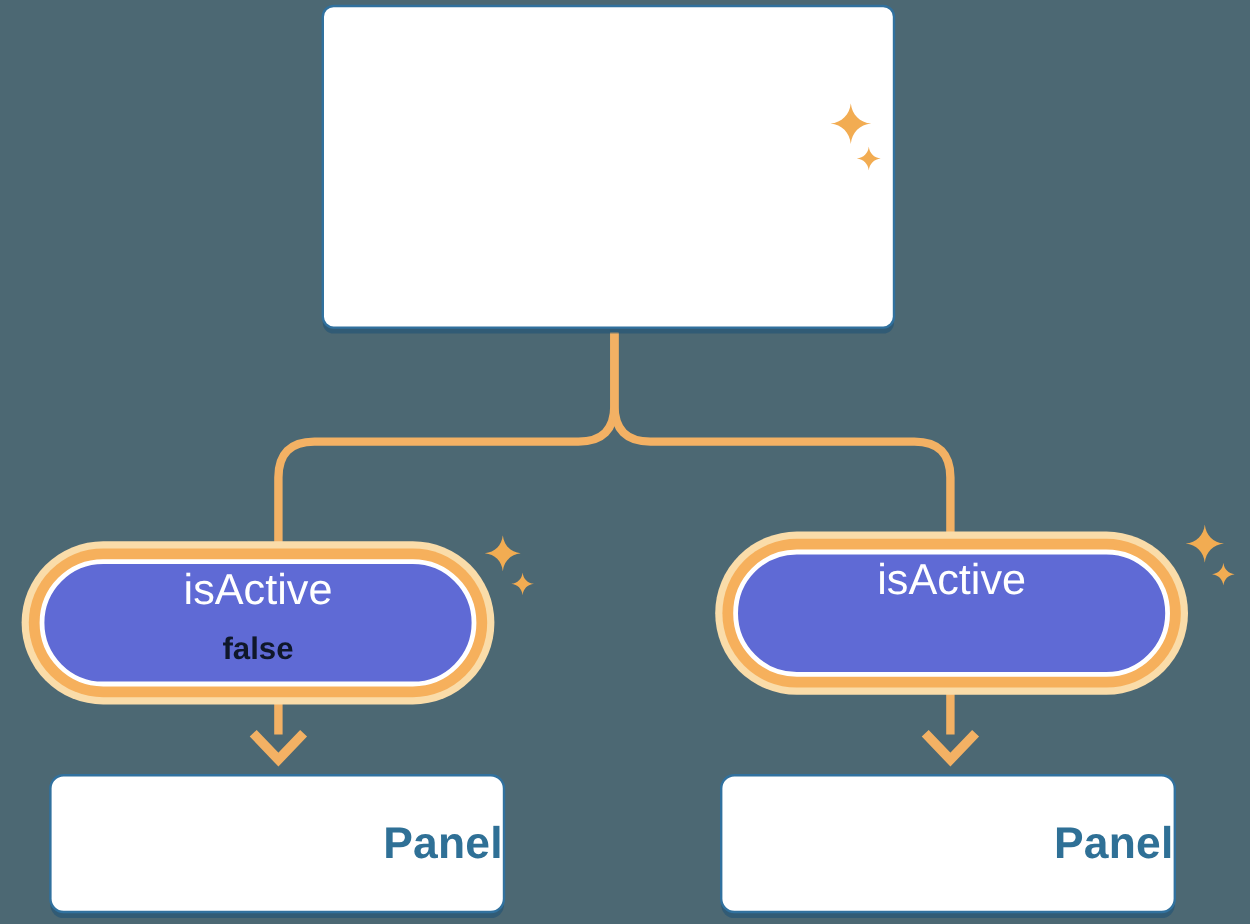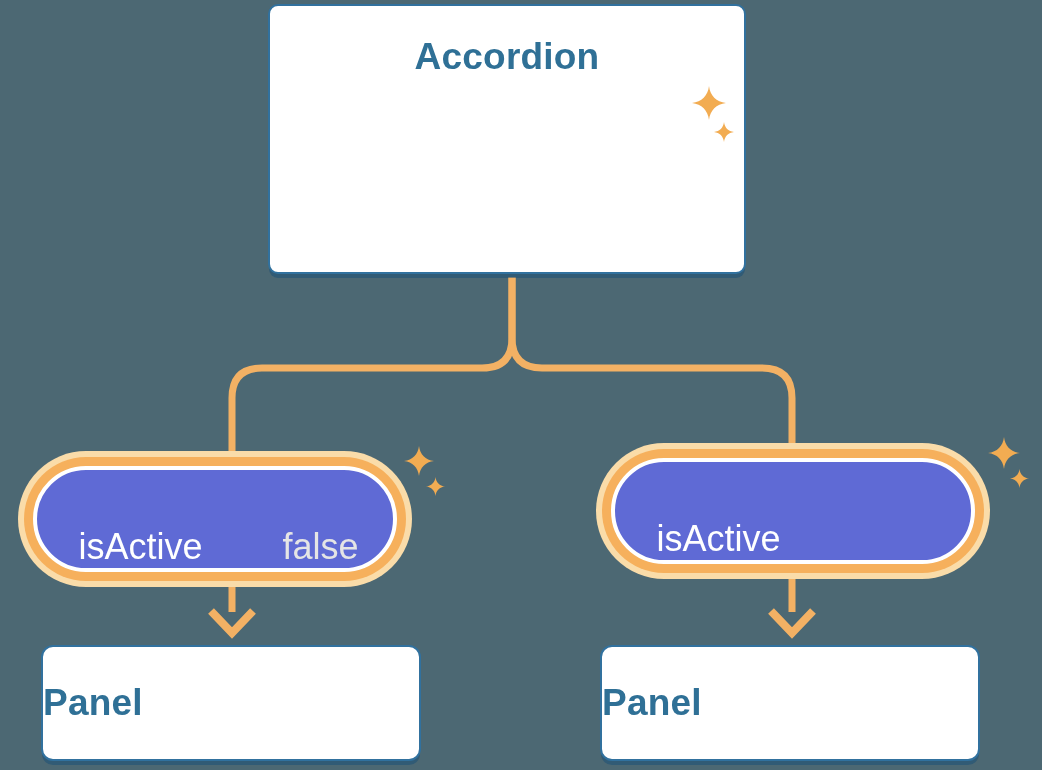--- a/index.html
+++ b/index.html
@@ -15,65 +15,64 @@
 
   
   svg.connectors{position:absolute;left:0;top:0;z-index:1;}
   svg.connectors .line{fill:none;stroke:var(--accent_orange);stroke-width:7;}
   svg.connectors .arrow{fill:none;stroke:var(--accent_orange);stroke-width:8;stroke-linejoin:miter;}
 
   
   .card{position:absolute;background:var(--card_fill);border:2.5px solid var(--card_border);
         z-index:2;box-shadow:0 5px 0 -1px rgba(27,80,118,.55);}
   .card.accordion{left:268px;top:4px;width:478px;height:270px;border-radius:10px;text-align:center;}
-  .card.panel{width:380px;height:116px;top:645px;border-radius:12px;display:flex;align-items:center;justify-content:flex-start;}
+  .card.panel{width:380px;height:116px;top:645px;border-radius:12px;display:flex;align-items:center;justify-content:flex-end;}
   .card.panel.left{left:41px;}
   .card.panel.right{left:600px;}
   .card-title{color:var(--heading_blue);font-size:37px;font-weight:600;letter-spacing:.2px;}
   .accordion .card-title{padding-top:30px;}
 
   
   .state-pill{position:absolute;left:52px;top:110px;width:366px;height:98px;
     background:var(--card_fill);border-radius:999px;display:flex;align-items:stretch;overflow:hidden;
     box-shadow:0 0 0 10px var(--ring_orange),0 0 0 16px var(--halo_orange);}
   .state-pill .seg{display:flex;align-items:center;justify-content:center;}
   .state-pill .seg.label{width:278px;color:var(--purple_text);font-size:38px;}
   .state-pill .seg.value{flex:1;color:var(--purple_value);font-size:38px;font-weight:700;}
   .divider-orange{width:3px;background:var(--ring_orange);}
 
   
   .prop-pill{position:absolute;width:364px;height:106px;background:var(--purple_fill);
-    border:4px solid #fff;border-radius:999px;display:flex;align-items:flex-end;overflow:hidden;z-index:2;
-    box-shadow:0 0 0 9px var(--ring_orange),0 0 0 15px var(--halo_orange);}
+    border:4px solid #fff;border-radius:999px;display:flex;align-items:center;overflow:hidden;z-index:2;
+    box-shadow:0 0 0 9px var(--ring_orange),0 0 0 15px var(--halo_orange);flex-direction:column;}
   .prop-pill.left{left:33px;top:466px;}
   .prop-pill.right{left:611px;top:458px;}
   .prop-pill .seg{display:flex;align-items:center;justify-content:center;}
   .prop-pill .seg.label{width:207px;color:#fff;font-size:36px;}
-  .prop-pill .seg.value{flex:1;color:#e5e5e5;font-size:36px;font-weight:400;}
+  .prop-pill .seg.value{flex:1;color:#0f172a;font-size:26px;font-weight:700;}
   .divider-white{width:4px;background:#fff;}
 
   
   .sparkle{position:absolute;z-index:3;}
   .sparkle svg{display:block;width:100%;height:100%;}
   .sparkle path{fill:var(--sparkle_orange);}
 </style>
 </head>
 <body>
 
 <div class="canvas">
 
   <svg class="connectors" width="1042" height="770" viewBox="0 0 1042 770">
     <path class="line" d="M512 277 V338 Q512 368 482 368 H262 Q232 368 232 398 V612"></path>
     <path class="line" d="M512 277 V338 Q512 368 542 368 H762 Q792 368 792 398 V612"></path>
     <path class="arrow" d="M211 611 L232 633 L253 611"></path>
     <path class="arrow" d="M771 611 L792 633 L813 611"></path>
   </svg>
 
   <div class="card accordion">
-    <div class="card-title">Accordion</div>
   </div>
 
   <div class="sparkle" style="left:692px;top:86px;width:34px;height:34px">
     <svg viewBox="0 0 24 24">
         <path d="M12 0C12.75 6.8 17.2 11.25 24 12 17.2 12.75 12.75 17.2 12 24 11.25 17.2 6.8 12.75 0 12 6.8 11.25 11.25 6.8 12 0Z"></path>
       </svg>
   </div>
   <div class="sparkle" style="left:714px;top:122px;width:20px;height:20px">
     <svg viewBox="0 0 24 24">
         <path d="M12 0C12.75 6.8 17.2 11.25 24 12 17.2 12.75 12.75 17.2 12 24 11.25 17.2 6.8 12.75 0 12 6.8 11.25 11.25 6.8 12 0Z"></path>

